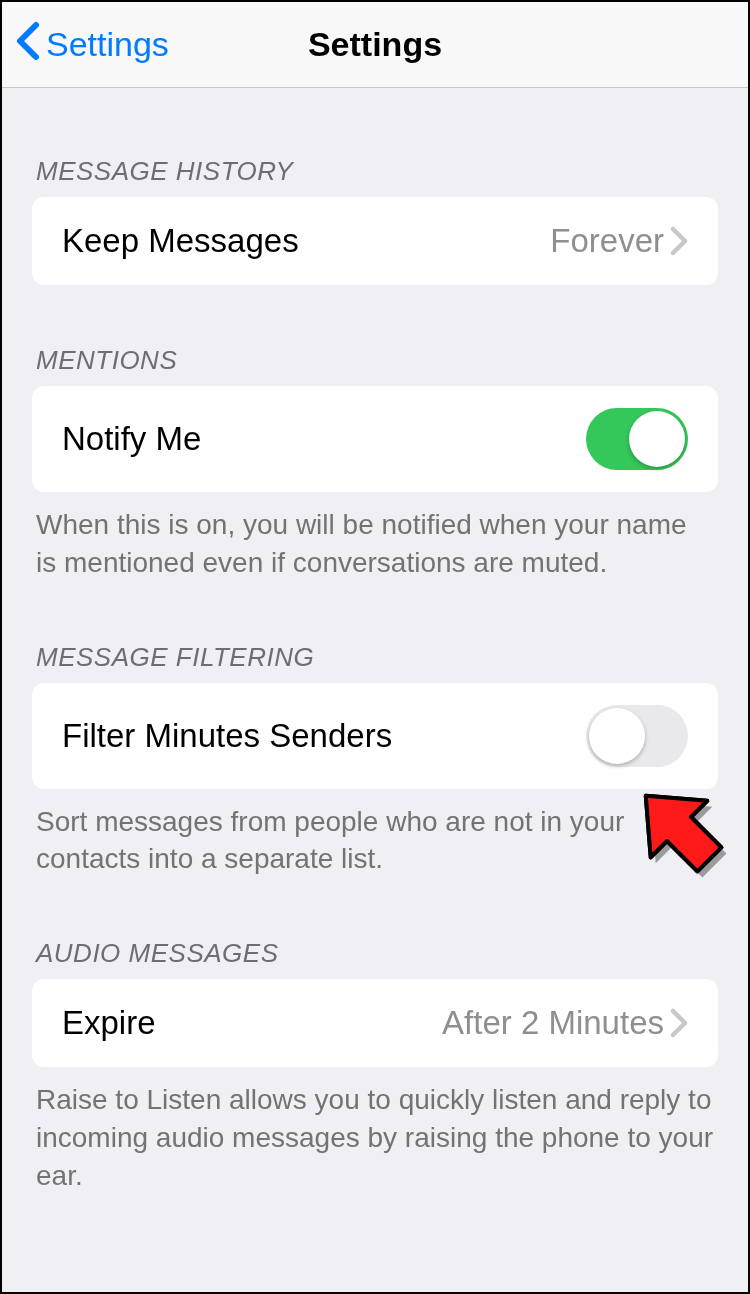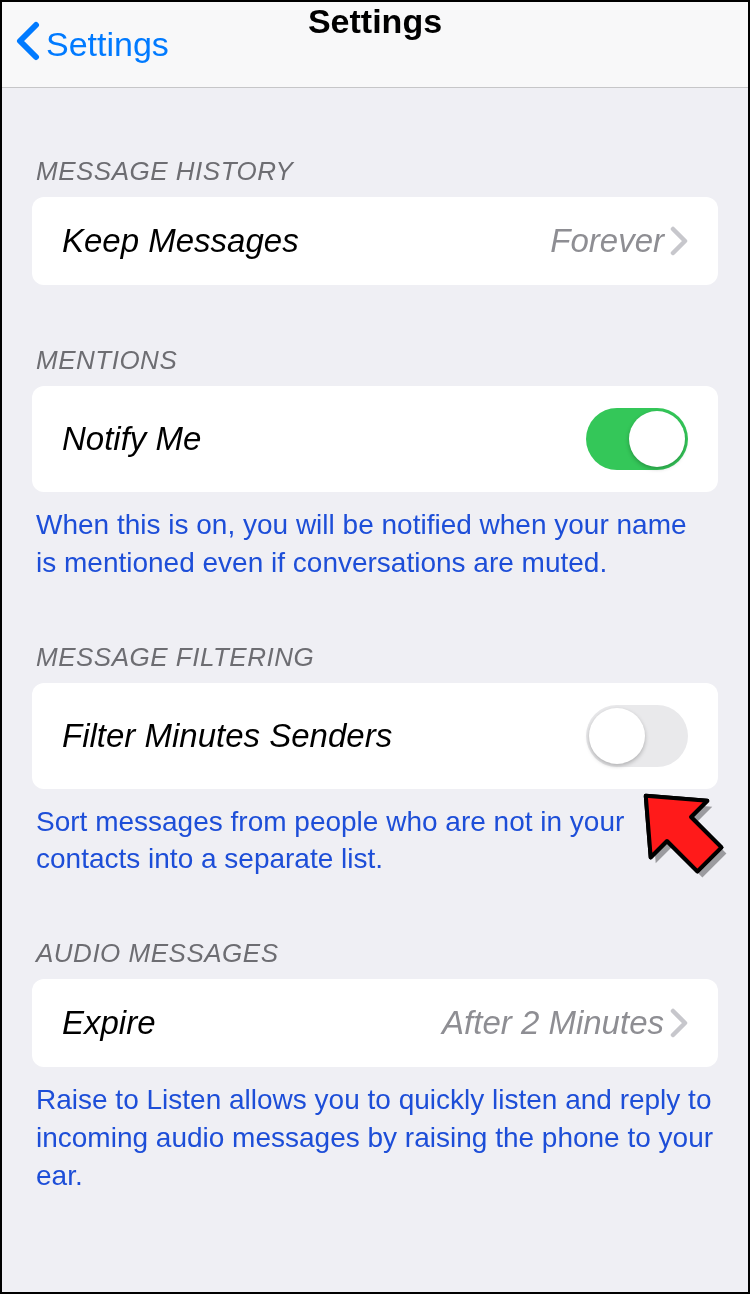--- a/index.html
+++ b/index.html
@@ -9,20 +9,21 @@
       background: #fff;
       border: 2px solid #000;
       overflow: hidden;
       position: relative;
     }
     .nav {
       height: 86px;
       background: #f8f8f9;
       border-bottom: 1px solid #c6c6c8;
       display: flex;
+      align-items: center;
       position: relative;
     }
     .back {
       display: flex;
       align-items: center;
       color: #007aff;
       font-size: 34px;
       padding-left: 14px;
       gap: 6px;
       font-weight: 400;
@@ -46,30 +47,29 @@
     .section-header {
       font-size: 26px;
       color: #6d6d72;
       letter-spacing: 0.5px;
       padding: 28px 34px 10px 34px;
       text-transform: uppercase;
       font-style: italic;
     }
     .section-footer {
       font-size: 28px;
-      color: #1d4ed8;
+      color: #737373;
       padding: 14px 34px 0 34px;
       line-height: 1.35;
     }
     .group {
       background: #fff;
       border-radius: 12px;
       margin: 0 30px;
       overflow: hidden;
-      font-style: italic;
     }
     .row {
       display: flex;
       align-items: center;
       justify-content: space-between;
       padding: 22px 30px 22px 30px;
       min-height: 88px;
       border-top: 1px solid #e5e5ea;
     }
     .row:first-child { border-top: none; }

